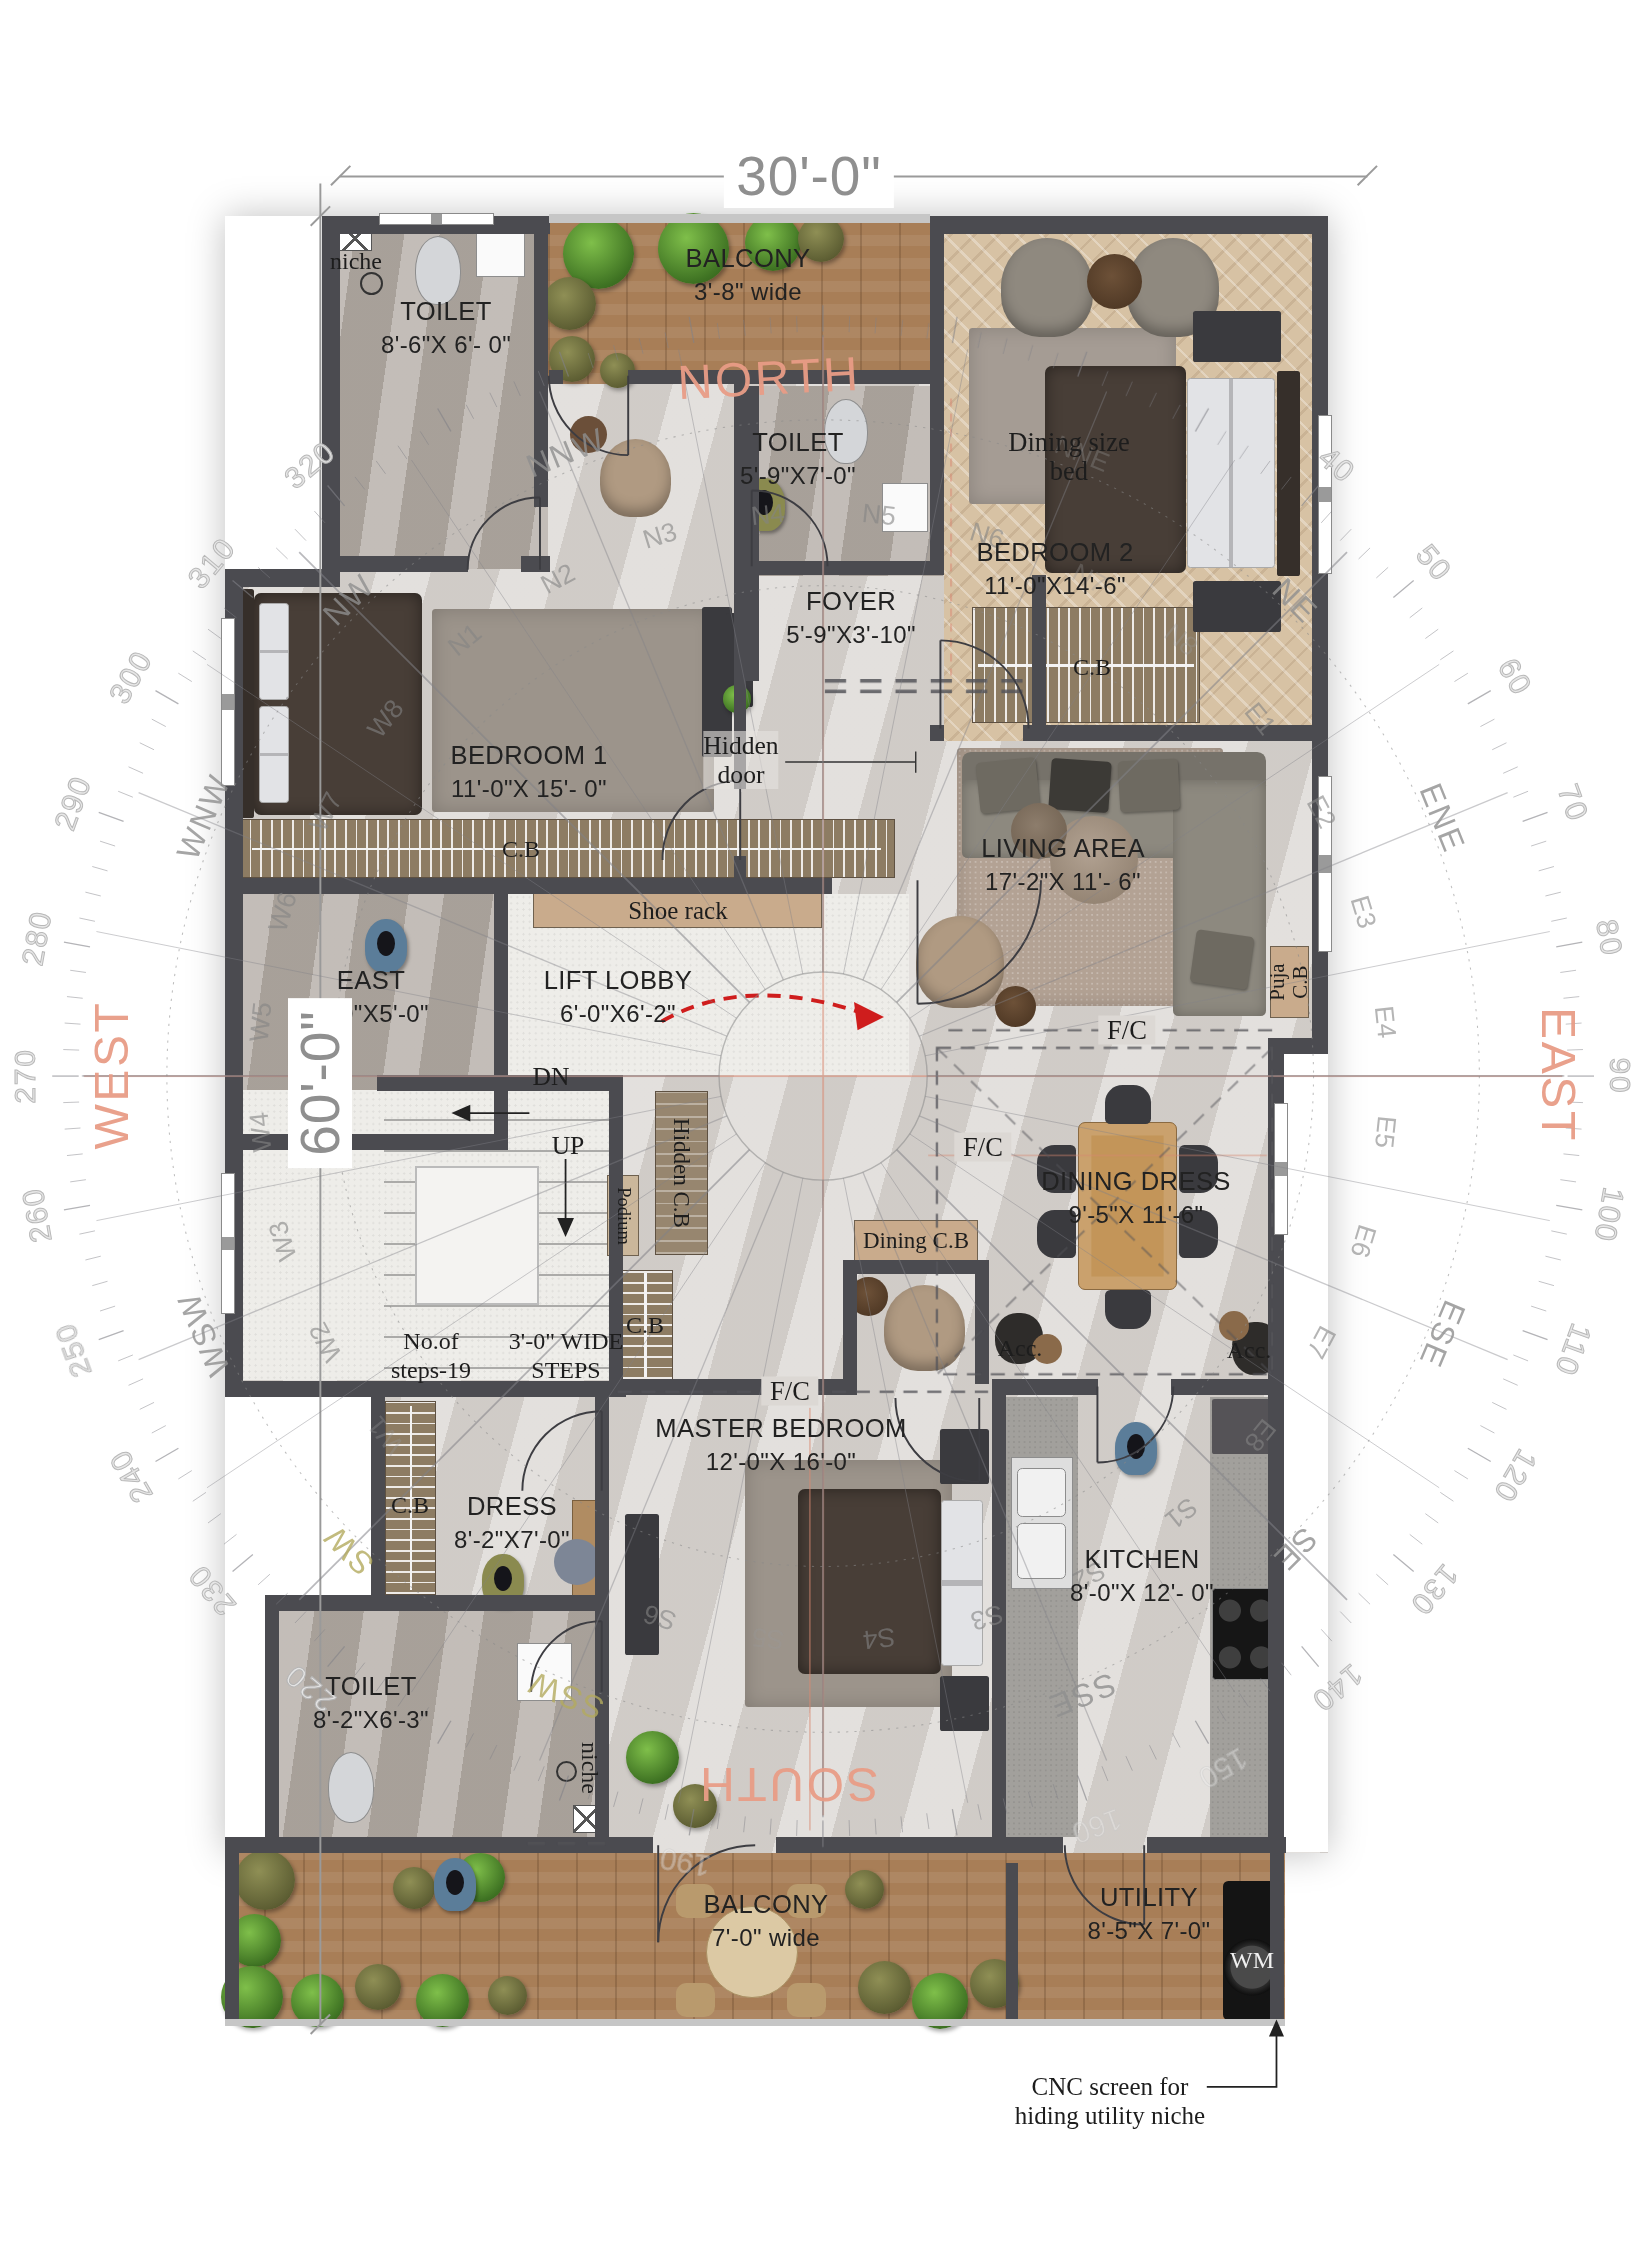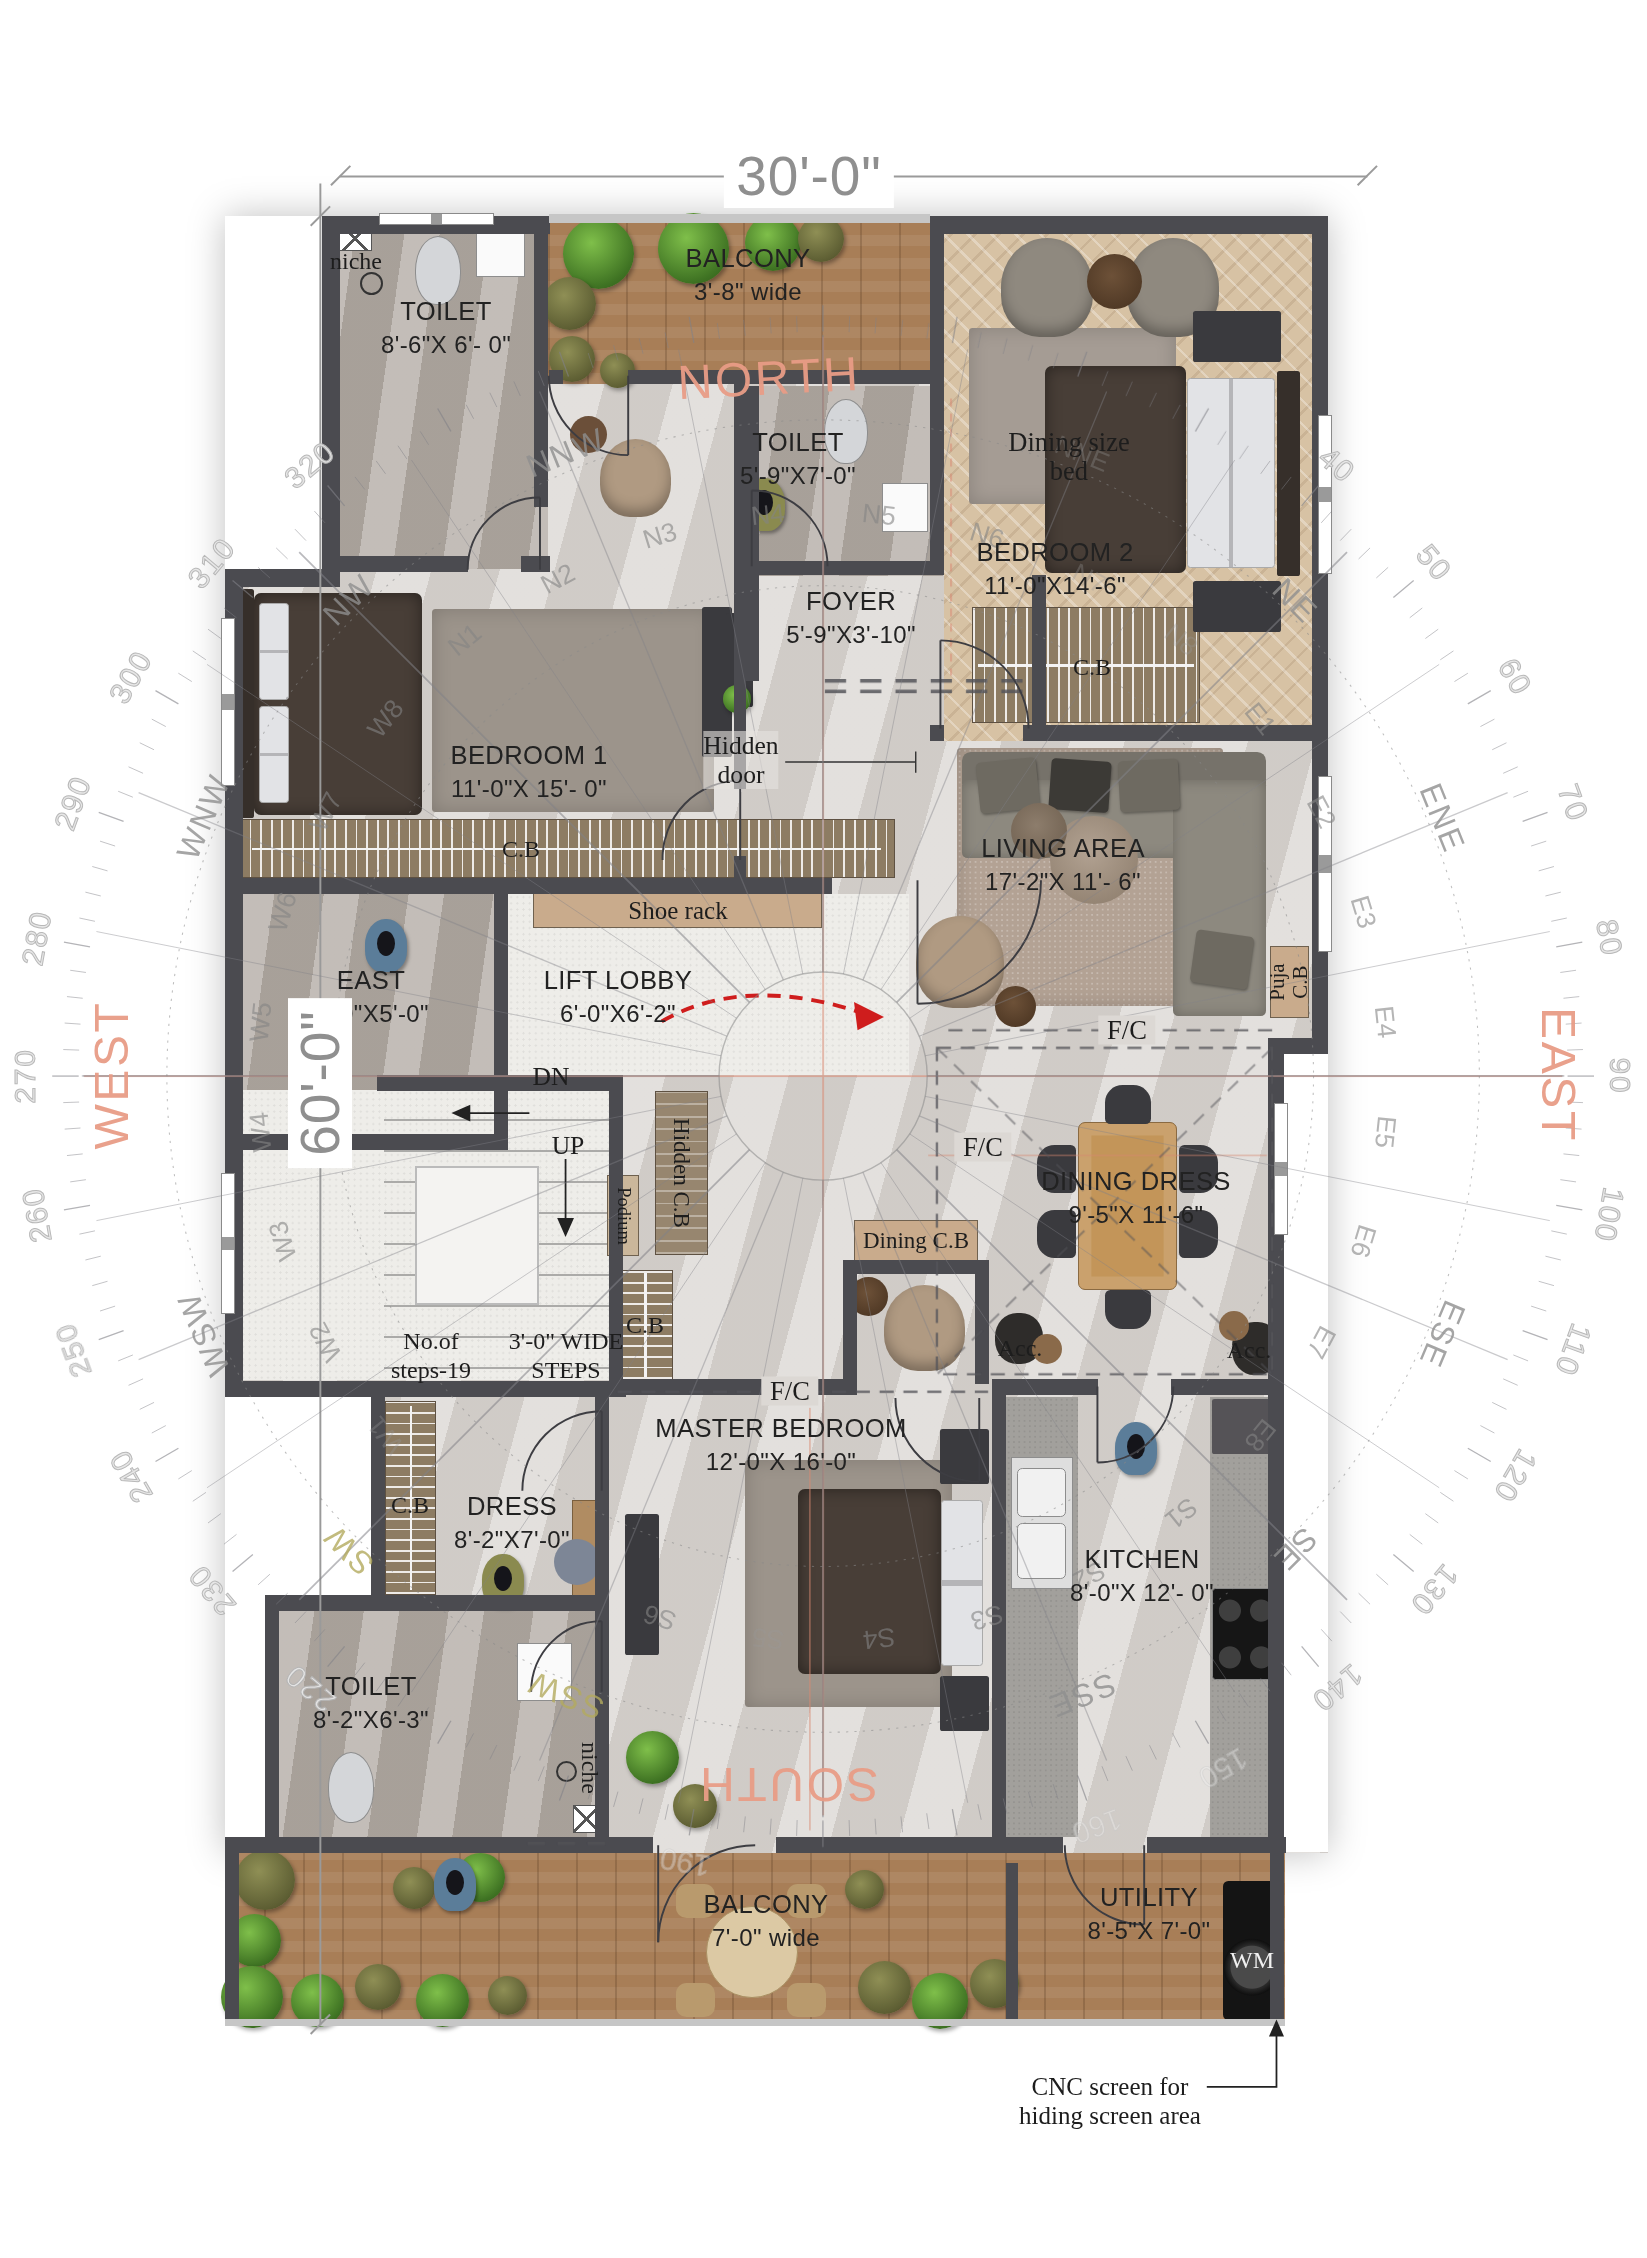--- a/index.html
+++ b/index.html
@@ -588,21 +588,21 @@
     <div>BALCONY</div>
       <div class="sz">7'-0" wide</div>
     </div>
   <div class="rlab" style="left:1149px;top:1914px;z-index:61;">
     <div>UTILITY</div>
       <div class="sz">8'-5"X 7'-0"</div>
     </div>
   <div class="slab" style="left:1252px;top:1960px;color:#f0f0f0;z-index:64;">WM</div>
   <div class="slab" style="left:1110px;top:2101px;font-size:25px;">
     <div>CNC screen for</div>
-      <div>hiding screen area</div>
+      <div>hiding utility niche</div>
     </div>
 
 <div class="w" style="left: 322px; top: 216px; width: 228px; height: 17.6px;"></div>
     <div class="w" style="left: 930px; top: 216px; width: 398px; height: 17.6px;"></div>
     <div class="w" style="left: 322px; top: 216px; width: 17.6px; height: 355px;"></div>
     <div class="w" style="left: 225px; top: 569px; width: 115px; height: 17.6px;"></div>
     <div class="w" style="left: 225px; top: 569px; width: 17.6px; height: 828px;"></div>
     <div class="w" style="left: 1312px; top: 216px; width: 16px; height: 838px;"></div>
     <div class="w" style="left: 1268px; top: 1038px; width: 60px; height: 16px;"></div>
     <div class="w" style="left: 1268px; top: 1054px; width: 16px; height: 796px;"></div>

